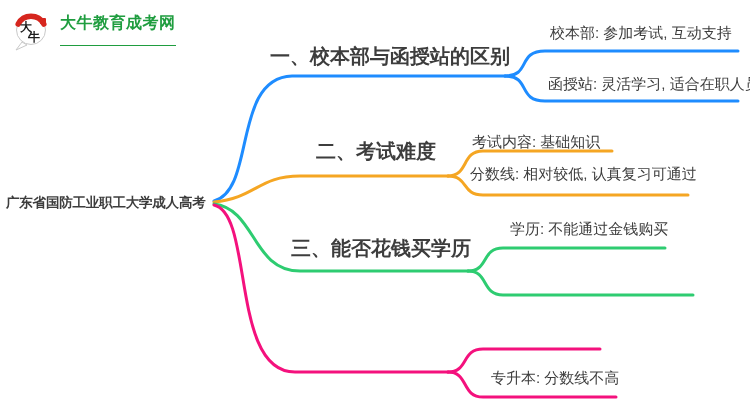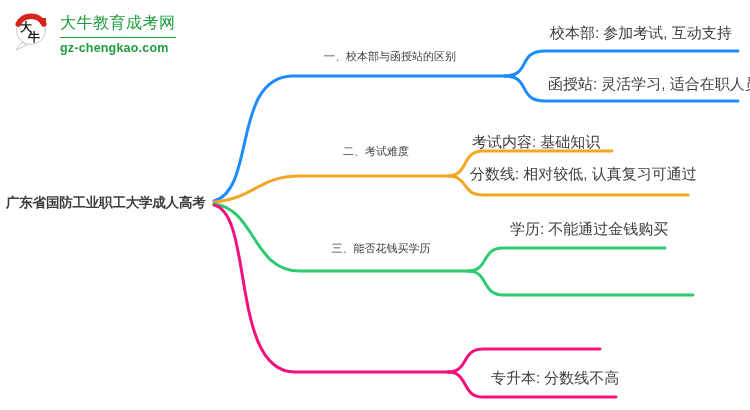--- a/index.html
+++ b/index.html
@@ -14,36 +14,36 @@
   svg.lines { position: absolute; left: 0; top: 0; }
 
   .node {
     position: absolute;
     white-space: nowrap;
     color: var(--text, #3d3d3d);
     transform: translateY(-50%);
     line-height: 1.15;
   }
   .root-label    { font-size: 13.5px; font-weight: 700; letter-spacing: -0.2px; }
-  .branch-label  { font-size: 11px;   font-weight: 400; transform: translate(-50%,-50%); }
+  .branch-label  { font-size: 20px;   font-weight: 700; transform: translate(-50%,-50%); }
   .child-label   { font-size: 15px;   font-weight: 500; }
 
   
   .logo { position: absolute; left: 12px; top: 11px; display: flex; align-items: flex-start; gap: 8px; }
   .logo-icon { flex: 0 0 auto; }
   .logo-bubble   { fill: #ffffff; stroke: #c9c9c9; stroke-width: 1; }
   .logo-red-arc  { fill: none; stroke: var(--logo-red, #d6261e); stroke-width: 5.5; stroke-linecap: round; }
   .logo-seal     { fill: var(--logo-red, #d6261e); }
   .icon-char     { font-family: "Liberation Serif", "DejaVu Serif", serif; font-weight: 700; fill: #1c1c1c; }
   .logo-text     { padding-top: 2px; }
   .logo-title {
     color: var(--logo-green, #1f9d3f);
-    font-weight: 400; font-size: 16px; letter-spacing: 0.5px;
+    font-weight: 700; font-size: 16px; letter-spacing: 0.5px;
     border-bottom: 1.5px solid var(--logo-green, #1f9d3f);
-    padding-bottom: 3px;
+    padding-bottom: 11px;
   }
   .logo-domain {
     color: var(--logo-green, #1f9d3f);
     font-weight: 700; font-size: 12.5px; letter-spacing: 0.2px; margin-top: 3px;
   }
 </style>
 </head>
 <body>
 
 <div class="canvas">
@@ -88,17 +88,16 @@
     <svg class="logo-icon" width="40" height="42" viewBox="0 0 40 42">
       <path d="M10,31 L4,39 L15,34 Z" fill="#ffffff" stroke="#c9c9c9" stroke-width="1"></path>
       <circle class="logo-bubble" cx="19" cy="19" r="14.5"></circle>
       <path class="logo-red-arc" d="M6.2,13 A14.5,14.5 0 0 1 31.8,13"></path>
       <rect class="logo-seal" x="28" y="7" width="6" height="6" rx="1"></rect>
       <text class="icon-char" x="8" y="20" font-size="12">大</text>
       <text class="icon-char" x="16" y="30" font-size="12">牛</text>
     </svg>
     <div class="logo-text">
       <div class="logo-title">大牛教育成考网</div>
-      <div class="logo-domain">gz-chengkao.com</div>
     </div>
   </div>
 
 </div>
 
 </body></html>

